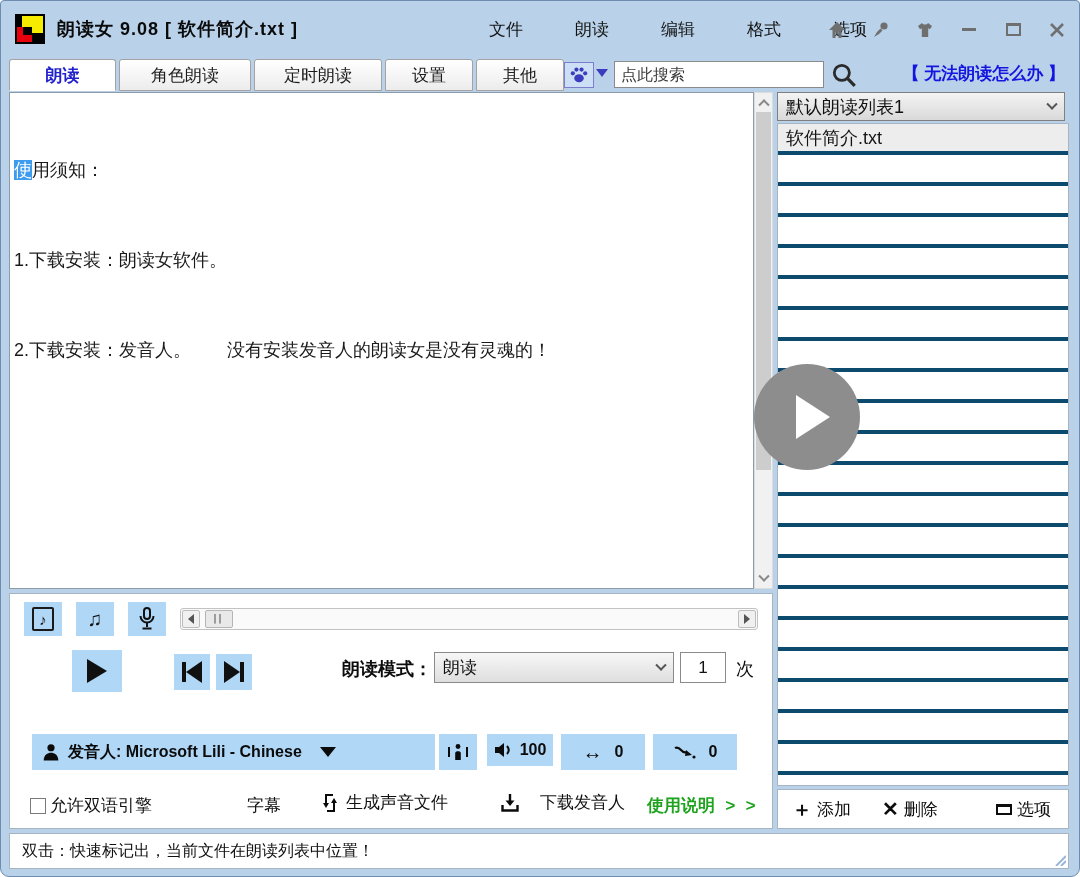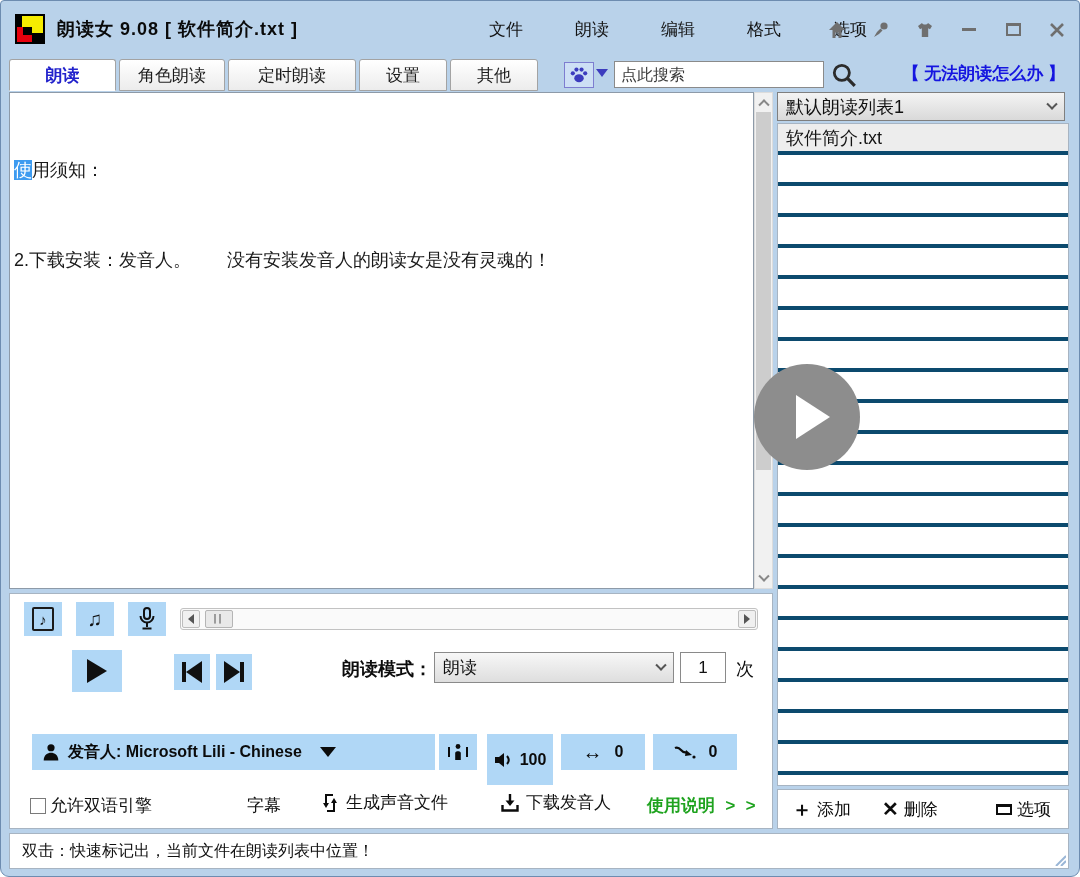--- a/index.html
+++ b/index.html
@@ -22,21 +22,21 @@
   #titlebar-icons { position:absolute; right:12px; top:0; height:57px; display:flex; gap:24px; align-items:center; }
   .tb-icon { width:20px; height:20px; display:flex; align-items:center; justify-content:center; }
   .min-glyph { width:14px; height:3px; background:#6f6f6f; }
   .max-glyph { width:15px; height:13px; border:2px solid #6f6f6f; border-top-width:3px; }
   
   #tabbar { position:absolute; left:8px; top:58px; width:1064px; height:32px; display:flex; }
   .tab { height:32px; border:1px solid #a3a3a3; border-radius:3px 3px 0 0; margin-right:3px;
     display:flex; align-items:center; justify-content:center; font-size:17px; color:#1c1c1c;
     background:linear-gradient(#ffffff,#ececec); }
   .tab.active { background:#fff; color:#2222cc; font-weight:bold; border-bottom-color:#fff; }
-  .tab.w1{width:107px}.tab.w2{width:106px}.tab.w3{width:128px}.tab.w4{width:88px}.tab.w5{width:88px}
+  .tab.w1{width:107px}.tab.w2{width:132px}.tab.w3{width:128px}.tab.w4{width:88px}.tab.w5{width:88px}
   #paw-btn { position:absolute; left:555px; top:3px; width:30px; height:26px; background:#cddff5;
     border:1px solid #7d7dd0; display:flex; align-items:center; justify-content:center; }
   #paw-caret { position:absolute; left:587px; top:10px; width:0; height:0;
     border-left:6px solid transparent; border-right:6px solid transparent; border-top:8px solid #3c3cbe; }
   #search-input { position:absolute; left:605px; top:2px; width:210px; height:27px;
     border:1px solid #8a8a8a; font-size:16px; padding:0 6px; color:#333; background:#fff; }
   #search-input::placeholder { color:#3a3a3a; opacity:1; }
   #magnifier { position:absolute; left:820px; top:1px; width:30px; height:30px;
     display:flex; align-items:center; justify-content:center; background:transparent; }
   #help-link { position:absolute; right:8px; top:0; height:32px; line-height:30px;
@@ -101,29 +101,29 @@
     border:1px solid #8a8a8a; background:linear-gradient(#f7f7f7,#dedede);
     display:flex; align-items:center; font-size:17px; color:#111; padding:0 8px; }
   #mode-select .chev { margin-left:auto; border-color:#555; }
   #count-input { position:absolute; left:670px; top:58px; width:46px; height:31px;
     border:1px solid #8a8a8a; text-align:center; font-size:17px; color:#111; }
   #count-unit { position:absolute; left:726px; top:63px; font-size:18px; color:#0d0d0d; }
   #voice-btn  { left:22px;  top:140px; width:403px; height:36px; justify-content:flex-start; padding:0 10px; gap:8px;
     font-size:16px; font-weight:bold; color:#0b0b0b; }
   #voice-caret { width:0;height:0;border-left:8px solid transparent;border-right:8px solid transparent;border-top:10px solid #0b0b0b; margin-left:10px; }
   #levels-btn { left:429px; top:140px; width:38px; height:36px; }
-  #volume-btn { left:477px; top:140px; width:66px; height:51px; gap:7px; font-size:16px; font-weight:bold; color:#0b0b0b; }
+  #volume-btn { left:477px; top:140px; width:66px; height:32px; gap:7px; font-size:16px; font-weight:bold; color:#0b0b0b; }
   #speed-btn  { left:551px; top:140px; width:84px; height:36px; gap:12px; font-size:16px; font-weight:bold; color:#0b0b0b; }
   #pitch-btn  { left:643px; top:140px; width:84px; height:36px; gap:12px; font-size:16px; font-weight:bold; color:#0b0b0b; }
   .glyph-arrow { font-size:20px; font-weight:bold; color:#0b0b0b; }
   #bilingual { position:absolute; left:20px; top:200px; display:flex; align-items:center; gap:4px; font-size:17px; color:#111;justify-content:center; }
   #bilingual .box { width:16px; height:16px; border:1px solid #7a7a7a; background:#fff; }
   #subtitle-btn { position:absolute; left:237px; top:200px; font-size:17px; color:#111; }
   #generate-btn { position:absolute; left:310px; top:197px; display:flex; align-items:center; gap:6px; font-size:17px; color:#111; }
-  #download-btn { position:absolute; left:490px; top:197px; display:flex; align-items:center; gap:6px; font-size:17px; color:#111; }
+  #download-btn { position:absolute; left:490px; top:197px; display:flex; align-items:center; gap:20px; font-size:17px; color:#111; }
   #usage-link { position:absolute; left:637px; top:200px; font-size:17px; font-weight:bold; color:#1fa31f;font-family:Liberation Mono, monospace; }
   
   #list-actions { position:absolute; left:776px; top:788px; width:292px; height:40px;
     background:#fff; border:1px solid #a7b4c2; }
   .la-item { position:absolute; top:0; height:38px; display:flex; align-items:center; gap:5px;
     font-size:17px; color:#0d0d0d; }
   .la-glyph { font-size:20px; font-weight:bold; color:#0d0d0d; }
   #add-action{left:14px} #delete-action{left:104px} #options-action{left:218px}
   .opt-rect { width:16px; height:11px; border:2px solid #0d0d0d; border-top-width:3px; }
   
@@ -206,20 +206,21 @@
       <svg width="28" height="28" viewBox="0 0 26 26">
           <circle cx="11" cy="11" r="7" fill="none" stroke="#2b2b2b" stroke-width="2.6"></circle>
           <line x1="16.2" y1="16.2" x2="23" y2="23" stroke="#2b2b2b" stroke-width="3"></line>
         </svg>
     </span>
     <span id="help-link">【 无法朗读怎么办 】</span>
   </div>
 
   <div id="editor">
     <div class="ed-line"><span id="sel-char">使</span><span>用须知：</span></div>
+    <div class="ed-line">1.下载安装：朗读女软件。</div>
     <div class="ed-line">2.下载安装：发音人。　　没有安装发音人的朗读女是没有灵魂的！</div>
     <div class="ed-line"></div>
     <div class="ed-line"></div>
     
     
     
     
     
     
     

